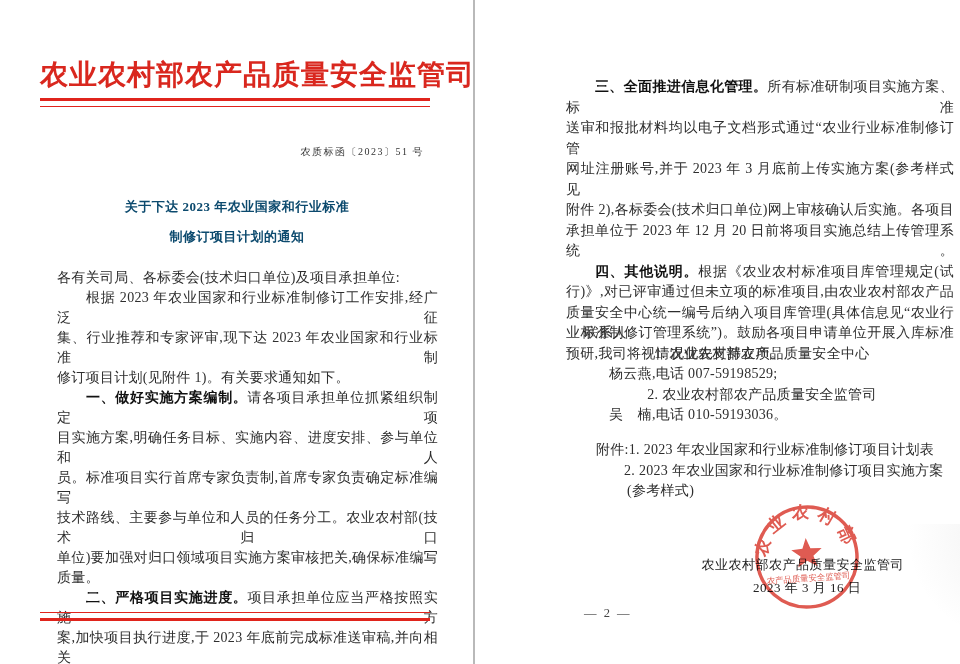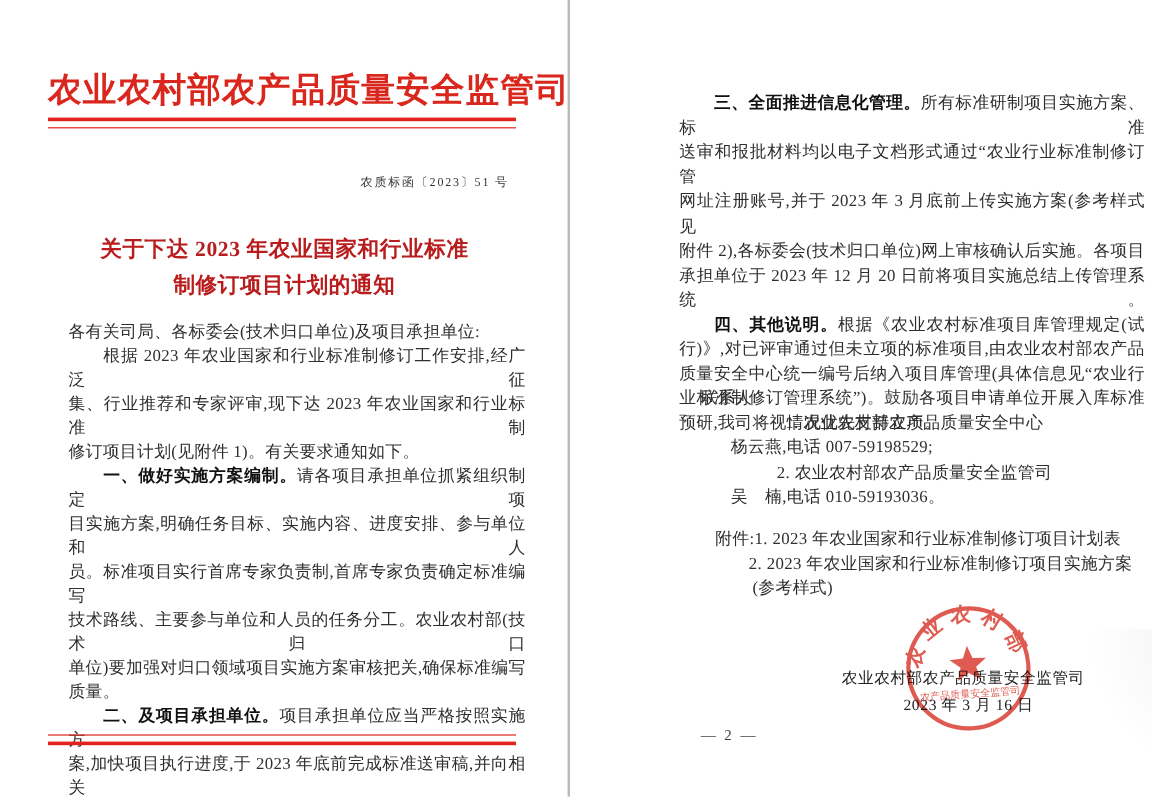--- a/index.html
+++ b/index.html
@@ -21,21 +21,21 @@
   .header-rule{
     position:absolute;top:98px;left:40px;width:390px;height:5px;
     border-top:3px solid #e0241c;border-bottom:1.5px solid #e0241c;
   }
   .doc-number{
     position:absolute;top:145px;left:40px;width:384px;text-align:right;
     font-size:10px;letter-spacing:1.5px;color:#333;
   }
   .doc-title{
     position:absolute;top:192px;left:42px;width:390px;text-align:center;
-    font-size:18px;font-weight:bold;line-height:30px;color:#b91c1c;letter-spacing:0.5px;
+    font-size:13px;font-weight:bold;line-height:30px;color:#0c4a6e;letter-spacing:0.5px;
   }
   .body-block{position:absolute;font-size:14px;color:#2e2e2e;}
   #p1-body{top:268px;left:57px;width:381px;line-height:20px;}
   #p2-body{top:77px;left:66px;width:388px;line-height:20.5px;}
   .line{letter-spacing:0.3px;}
   .line.fill{text-align:justify;text-align-last:justify;}
   .line.indent{text-indent:29px;}
   .line b{font-weight:bold;color:#111;}
   .footer-rule{
     position:absolute;top:612px;left:40px;width:390px;height:5px;
@@ -86,21 +86,21 @@
       <div class="line">各有关司局、各标委会(技术归口单位)及项目承担单位:</div>
       <div class="line fill indent">根据 2023 年农业国家和行业标准制修订工作安排,经广泛征</div>
       <div class="line fill">集、行业推荐和专家评审,现下达 2023 年农业国家和行业标准制</div>
       <div class="line">修订项目计划(见附件 1)。有关要求通知如下。</div>
       <div class="line fill indent"><b>一、做好实施方案编制。</b>请各项目承担单位抓紧组织制定项</div>
       <div class="line fill">目实施方案,明确任务目标、实施内容、进度安排、参与单位和人</div>
       <div class="line fill">员。标准项目实行首席专家负责制,首席专家负责确定标准编写</div>
       <div class="line fill">技术路线、主要参与单位和人员的任务分工。农业农村部(技术归口</div>
       <div class="line fill">单位)要加强对归口领域项目实施方案审核把关,确保标准编写</div>
       <div class="line">质量。</div>
-      <div class="line fill indent"><b>二、及项目承担单位。</b>项目承担单位应当严格按照实施方</div>
+      <div class="line fill indent"><b>二、严格项目实施进度。</b>项目承担单位应当严格按照实施方</div>
       <div class="line fill">案,加快项目执行进度,于 2023 年底前完成标准送审稿,并向相关</div>
     </div>
   <div class="footer-rule"></div>
 </div>
 
 <div class="page-divider"></div>
 
 <div class="page" id="page2">
   <div class="body-block" id="p2-body">
       <div class="line fill indent"><b>三、全面推进信息化管理。</b>所有标准研制项目实施方案、标准</div>

